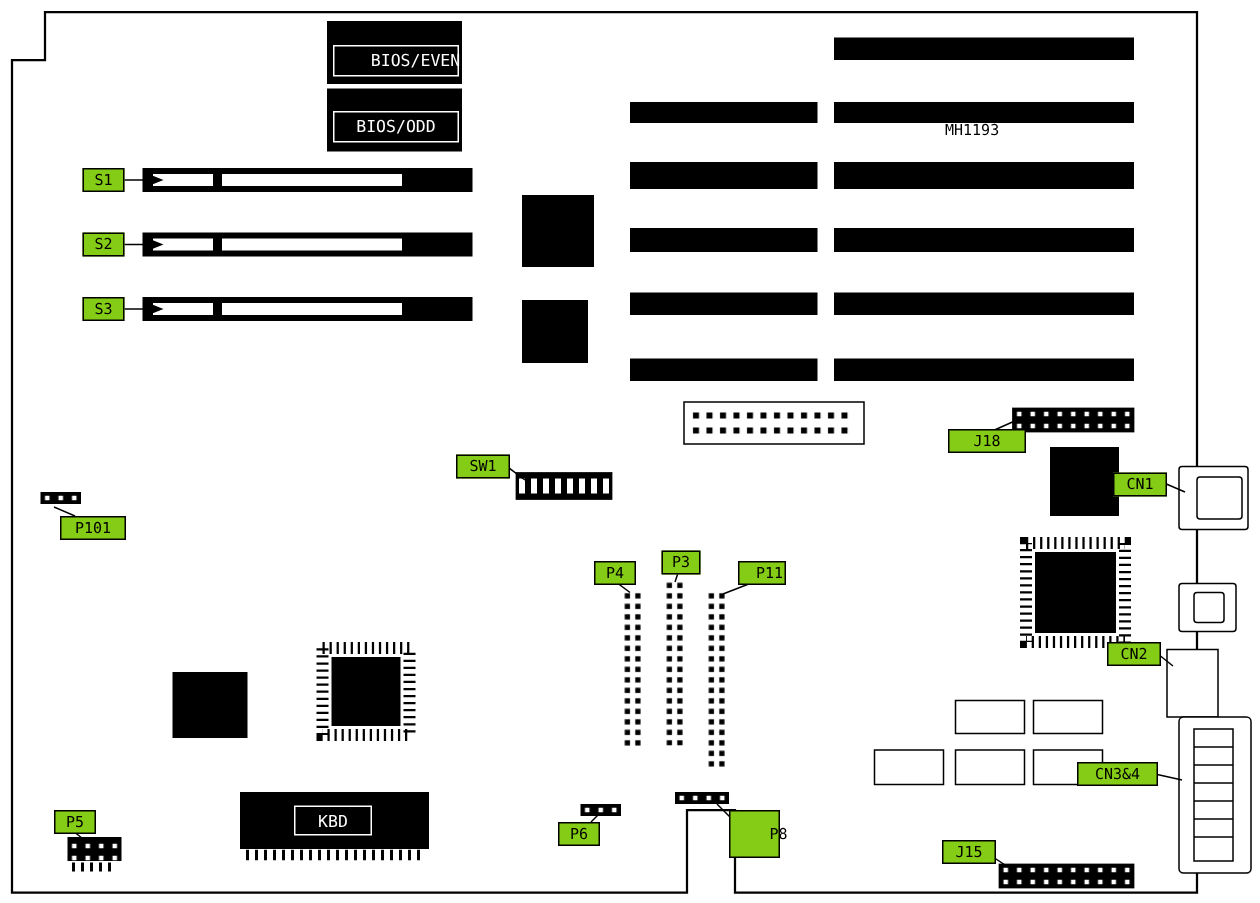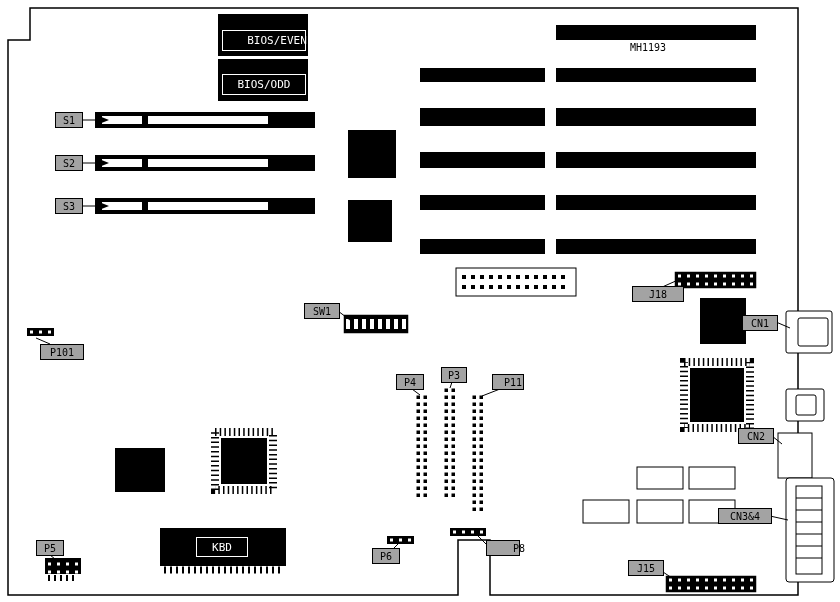--- a/index.html
+++ b/index.html
@@ -1,25 +1,25 @@
 <!DOCTYPE html>
 <html><head>
 <meta charset="utf-8">
 <style>
   html,body { margin:0; padding:0; background:#fff; }
   .stage { position:relative; width:840px; height:602px; background:#fff; overflow:hidden;
            font-family:"DejaVu Sans Mono", monospace; }
   .stage svg { position:absolute; left:0; top:0; }
-  .callout { position:absolute; border:1px solid #000; background:#a3a3a3; color:#000;
+  .callout { position:absolute; border:1px solid #000; background:#84cc16; color:#000;
              font:10px "DejaVu Sans Mono", monospace; display:flex; align-items:center;
              justify-content:center; box-sizing:border-box; z-index:5; }
   .chip-label { position:absolute; border:1px solid #fff; background:transparent; color:#fff;
                 font:11px "DejaVu Sans Mono", monospace; display:flex; align-items:center;
                 justify-content:center; box-sizing:border-box; z-index:5; }
-  .plain { position:absolute; color:#000; font:10px "DejaVu Sans Mono", monospace; z-index:5; }
+  .plain { position:absolute; color:#000; font:10px "DejaVu Sans Mono", monospace; z-index:5;margin-top:40px; }
 </style>
 </head>
 <body>
 
 <div class="stage">
 
   <svg width="840" height="602" viewBox="0 0 840 602">
     <defs>
       <pattern id="wdots" x="0" y="0" width="9" height="8" patternUnits="userSpaceOnUse">
         <rect width="9" height="8" fill="#000"></rect>
@@ -188,16 +188,16 @@
   <div class="callout" style="left:40px; top:344px; width:44px; height:16px;">P101</div>
   <div class="callout" style="left:632px; top:286px; width:52px; height:16px;">J18</div>
   <div class="callout" style="left:742px; top:315px; width:36px; height:16px;">CN1</div>
   <div class="callout" style="left:738px; top:428px; width:36px; height:16px;">CN2</div>
   <div class="callout" style="left:718px; top:508px; width:54px; height:16px;">CN3&amp;4</div>
   <div class="callout" style="left:396px; top:374px; width:28px; height:16px;">P4</div>
   <div class="callout" style="left:441px; top:367px; width:26px; height:16px;">P3</div>
   <div class="callout" style="left:492px; top:374px; width:32px; height:16px;padding-left:10px;">P11</div>
   <div class="callout" style="left:36px; top:540px; width:28px; height:16px;">P5</div>
   <div class="callout" style="left:372px; top:548px; width:28px; height:16px;">P6</div>
-  <div class="callout" style="left:486px; top:540px; width:28px; height:16px;padding-left:32px;">P8</div>
+  <div class="callout" style="left:486px; top:540px; width:28px; height:32px;padding-left:32px;">P8</div>
   <div class="callout" style="left:628px; top:560px; width:36px; height:16px;">J15</div>
 
 </div>
 
 </body></html>

